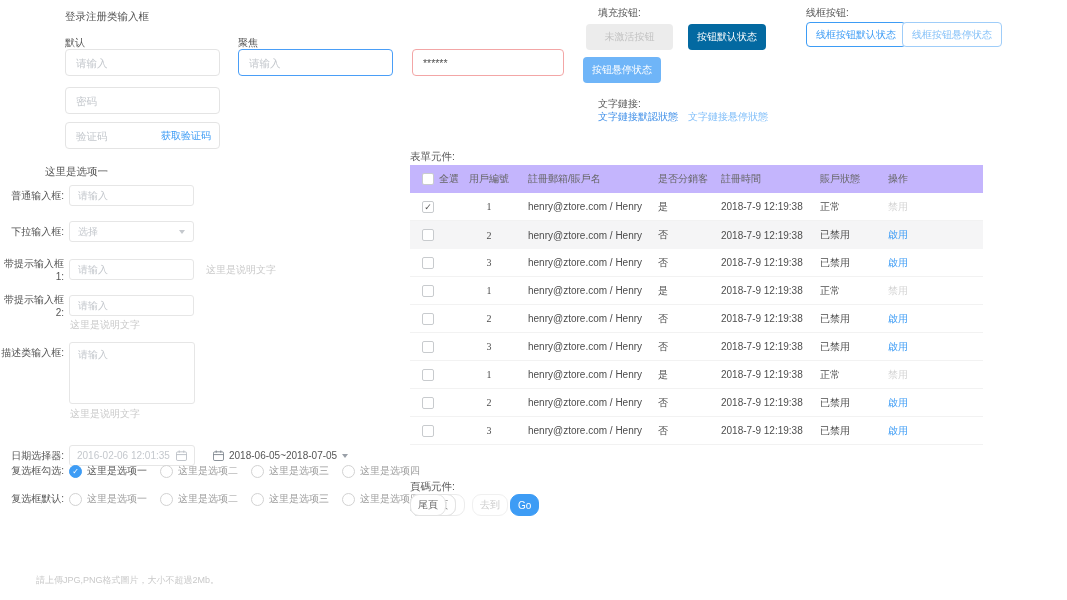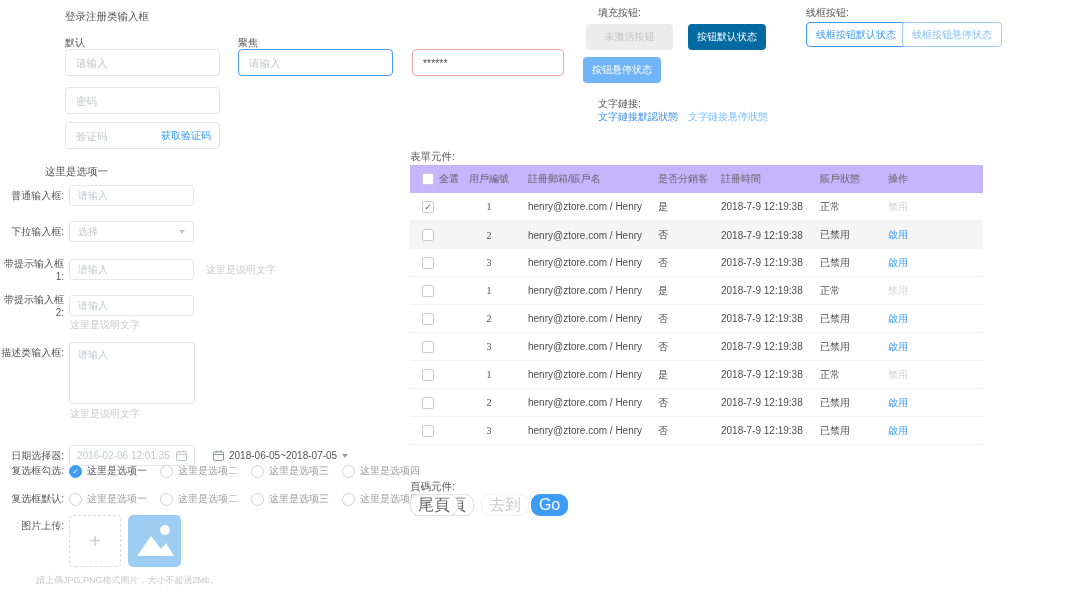--- a/index.html
+++ b/index.html
@@ -121,21 +121,21 @@
   .thead .cb { margin-right:5px; }
   .act { cursor:pointer; }
   .act.dis { color:#d4d4d4; }
   .act.en { color:#3d9cf5; }
 
   
   .pgwrap { position:absolute; left:410px; top:494px; display:flex; align-items:center; gap:7px; }
   .pg {
     height:22px; min-width:22px; display:inline-flex; align-items:center; justify-content:center;
     border:1px solid #e3e3e3; border-radius:9px; background:#fff; color:#666;
-    font-size:16px; padding:0 7px; cursor:pointer; white-space:nowrap;
+    font-size:10px; padding:0 7px; cursor:pointer; white-space:nowrap;
   }
   .pg.active { background:#3d9cf5; border-color:#3d9cf5; color:#fff; }
   .pg.ellipsis { color:#bbb; border-color:#ececec; cursor:default; }
   .pg.goto { color:#ccc; border-color:#f0f0f0; margin-right:-5px; }
   .pg.go { background:#3d9cf5; border-color:#3d9cf5; color:#fff; }
 </style>
 </head>
 <body>
 
 <div id="app">
@@ -264,31 +264,20 @@
           <span class="rdo"></span>
           <span class="rtx">这里是选项三</span>
         </span>
         <span class="ropt">
           <span class="rdo"></span>
           <span class="rtx">这里是选项四</span>
         </span>
       </span>
   </div>
 
-  <div class="frow top" style="top:515px;">
-    <span class="flabel">图片上传:</span>
-    <span class="up-plus">
-      <span>+</span>
-    </span>
-    <svg class="up-img" viewBox="0 0 53 52">
-      <rect x="0" y="0" width="53" height="52" rx="5" fill="#9ecdf4"></rect>
-      <circle cx="37" cy="15" r="5" fill="#ffffff"></circle>
-      <polygon points="9,41 23,21 33,34 38,28 46,41" fill="#ffffff"></polygon>
-    </svg>
-  </div>
   <div class="under-hint" style="left:36px;top:574px;font-size:9px;">請上傳JPG,PNG格式圖片，大小不超過2Mb。</div>
 
   <div class="abs sec-title" style="left:410px;top:150px;">表單元件:</div>
   <div class="tbl">
     <div class="thead">
       <div class="tc c1">
         <span class="cb"></span>
         <span>全選</span>
       </div>
       <div class="tc c2">用戶編號</div>

